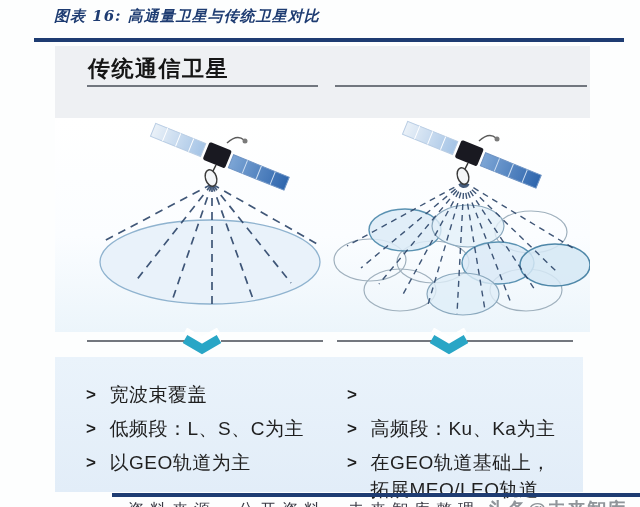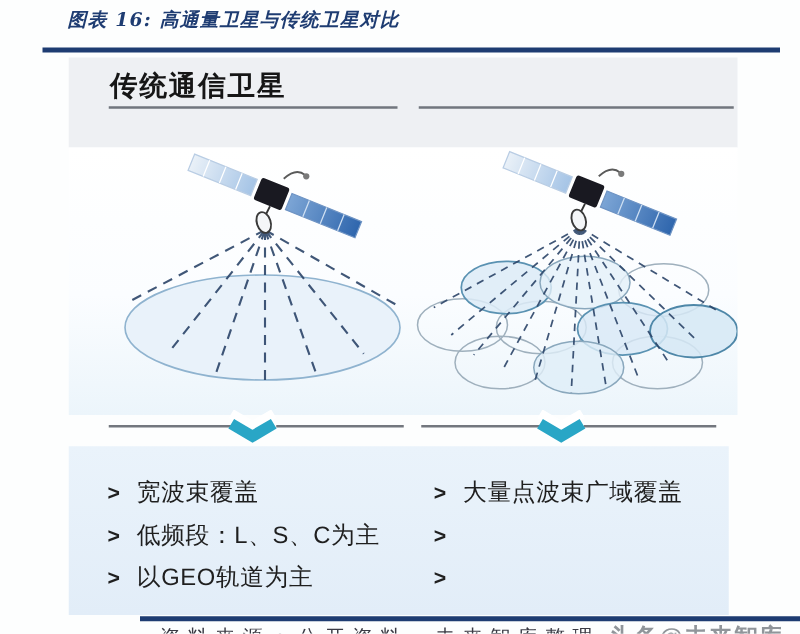--- a/index.html
+++ b/index.html
@@ -215,26 +215,27 @@
       <span class="bullet-text">低频段：L、S、C为主</span>
     </li>
     <li>
       <span class="bullet-marker">&gt;</span>
       <span class="bullet-text">以GEO轨道为主</span>
     </li>
   </ul>
   <ul class="bullets right">
     <li>
       <span class="bullet-marker">&gt;</span>
-      <span class="bullet-text">大量点波束广域覆盖</span>
-    </li>
-    <li>
-      <span class="bullet-marker">&gt;</span>
-    </li>
-    <li>
-      <span class="bullet-marker">&gt;</span>
+    </li>
+    <li>
+      <span class="bullet-marker">&gt;</span>
+      <span class="bullet-text">高频段：Ku、Ka为主</span>
+    </li>
+    <li>
+      <span class="bullet-marker">&gt;</span>
+      <span class="bullet-text">在GEO轨道基础上，拓展MEO/LEO轨道</span>
     </li>
   </ul>
 </div>
 
 <div class="abs watermark">头条@未来智库</div>
 <div class="abs bottom-rule"></div>
 <div class="abs source-note">资料来源：公开资料，未来智库整理</div>
 
 </body></html>

